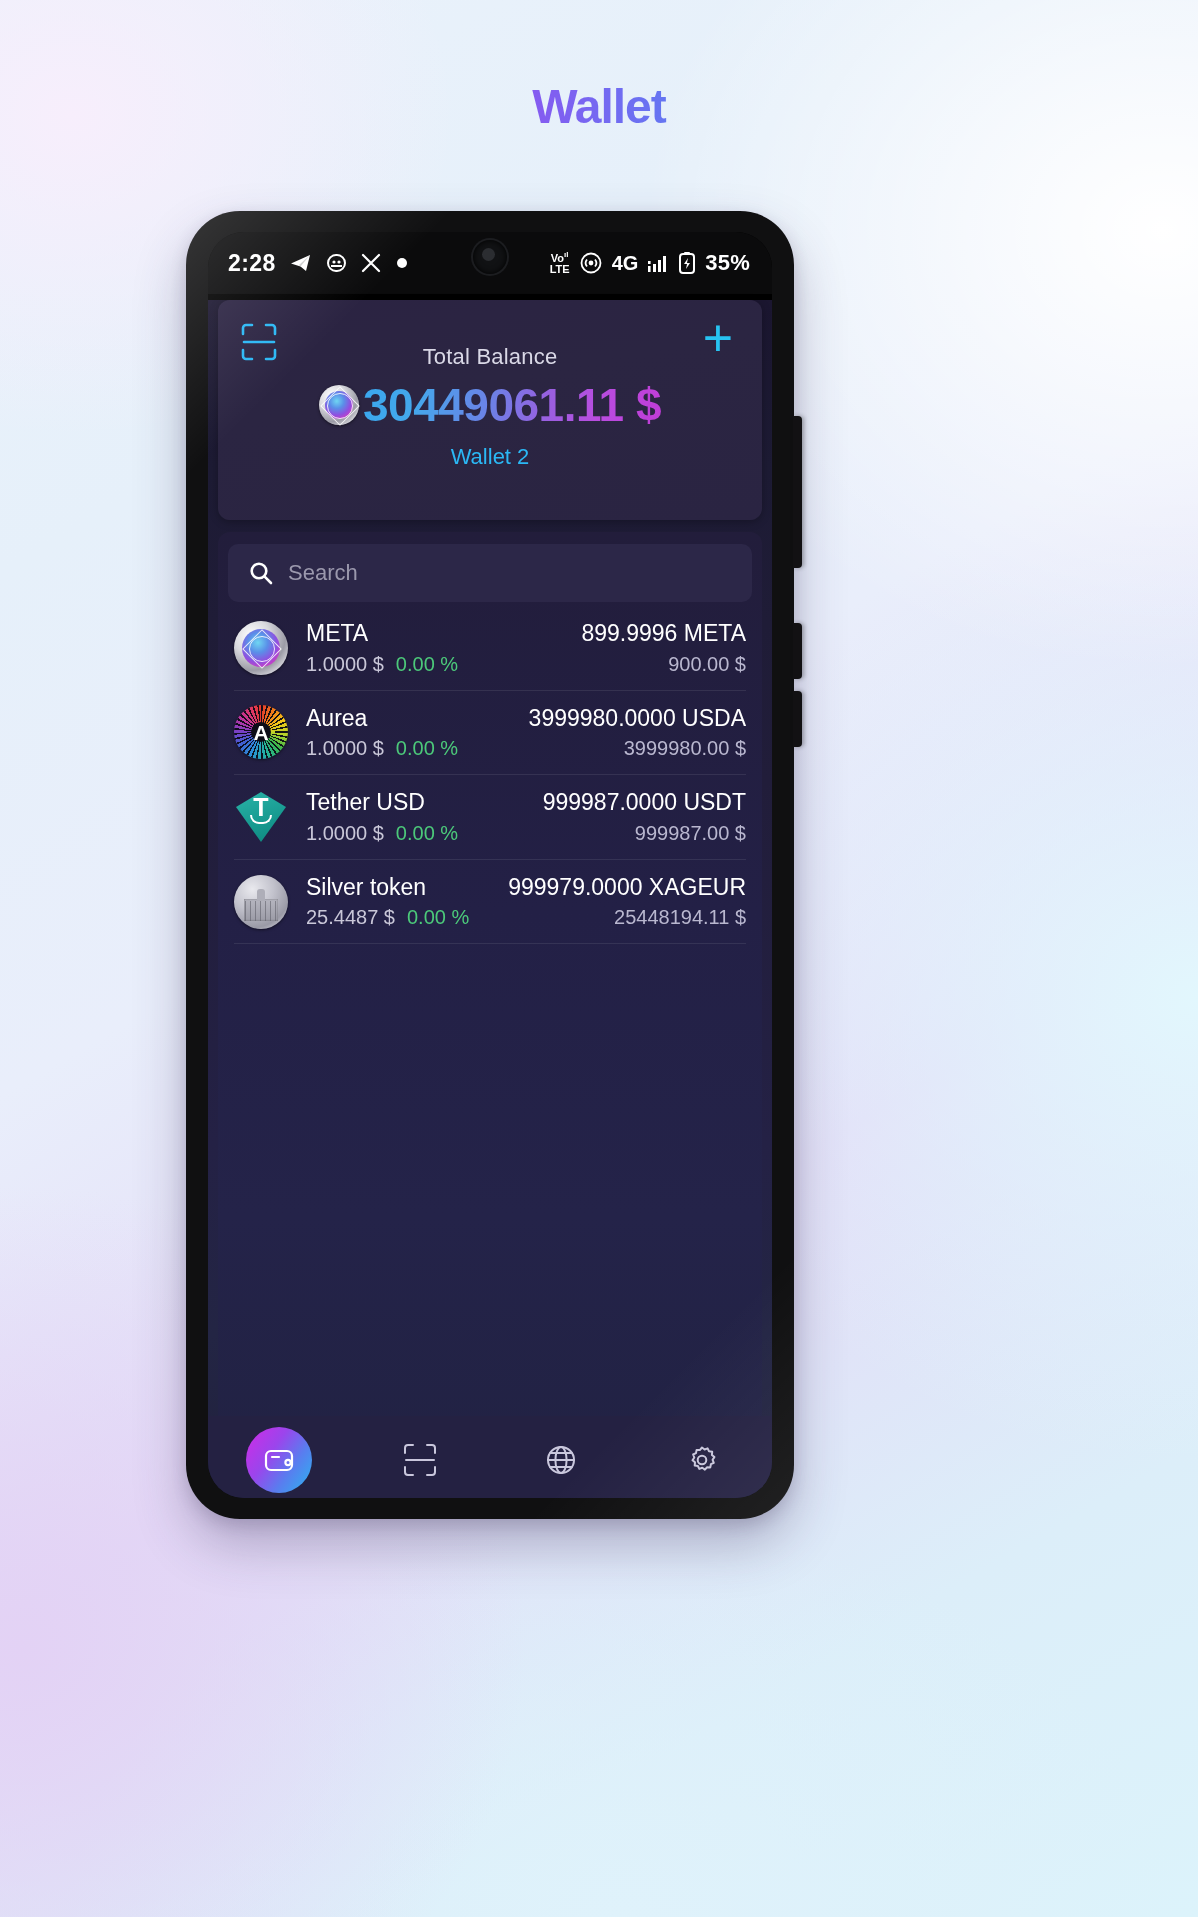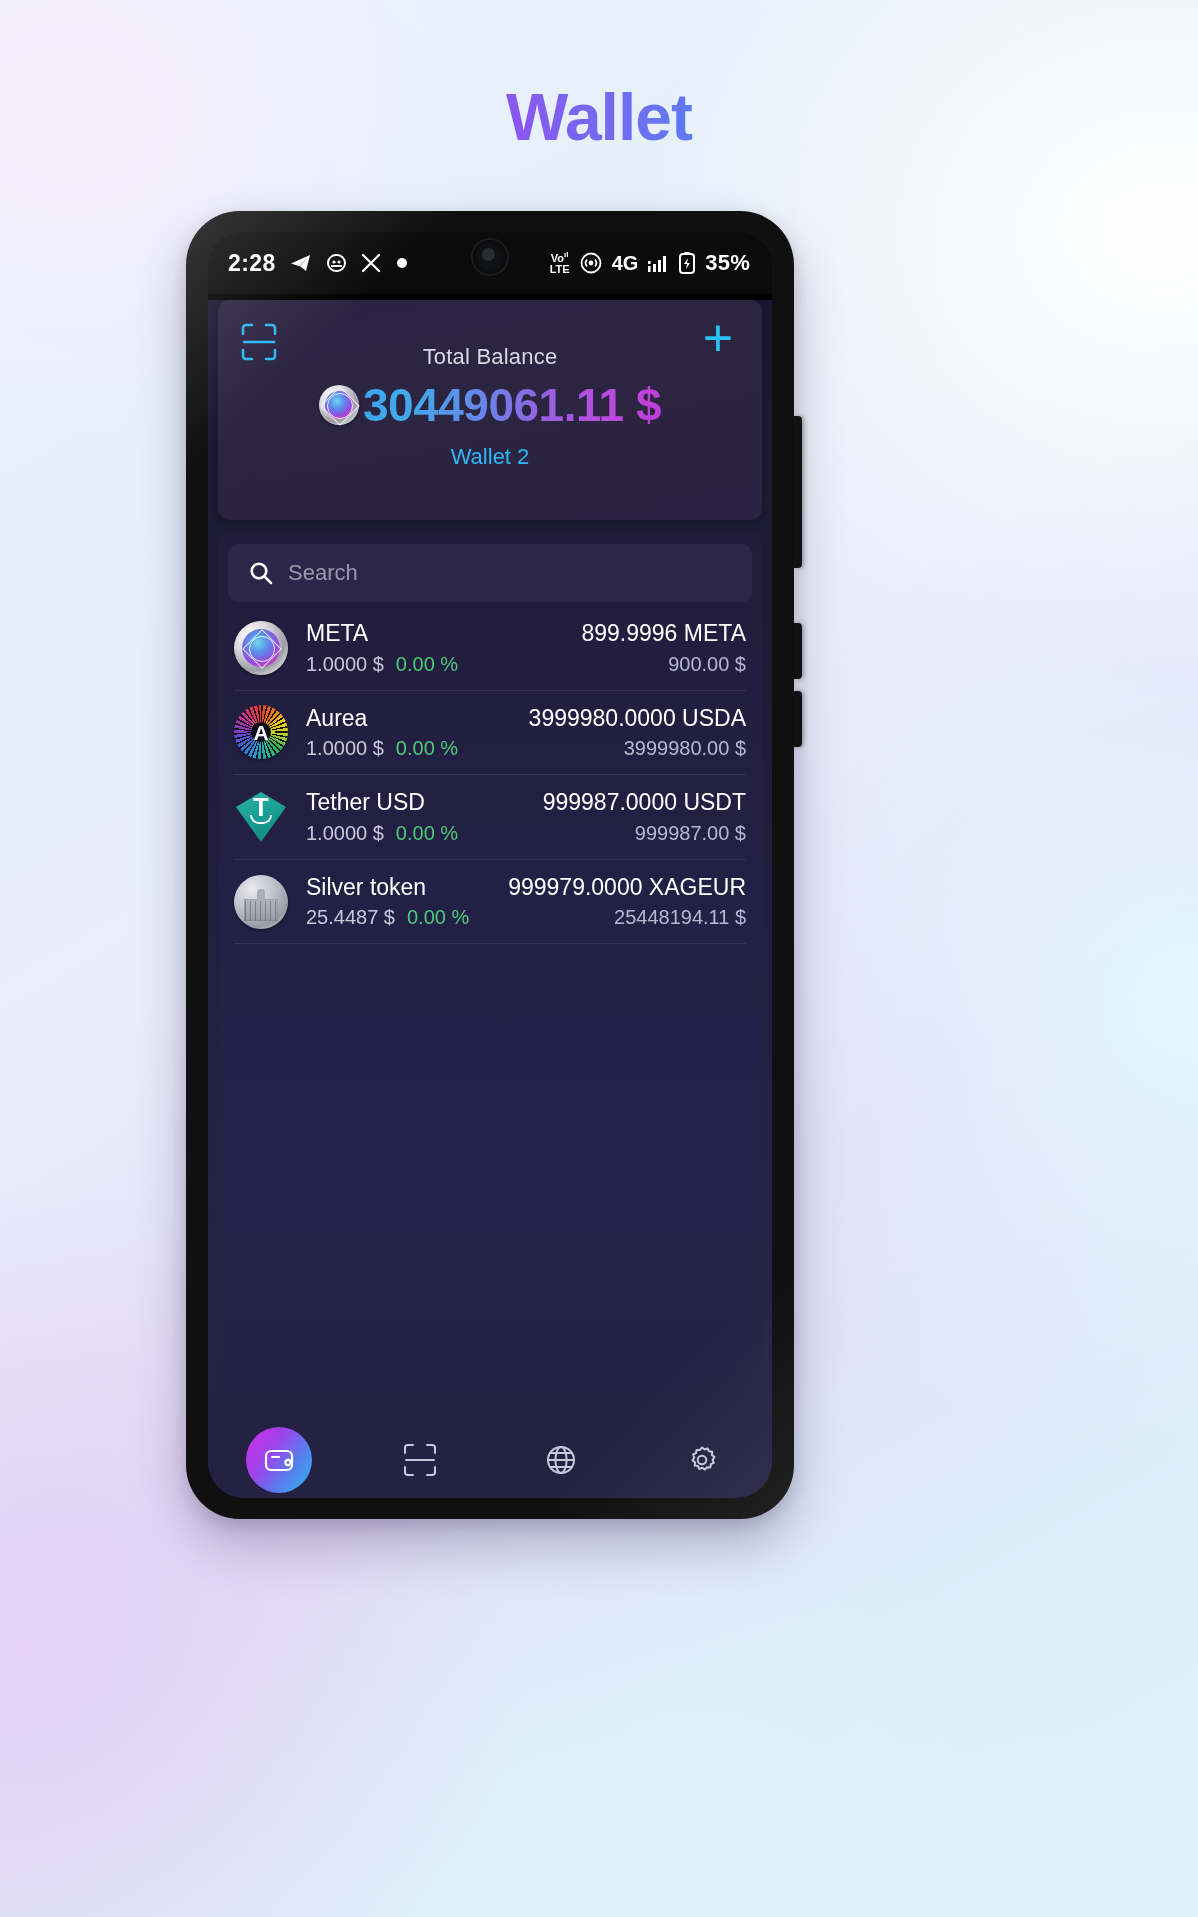--- a/index.html
+++ b/index.html
@@ -14,21 +14,21 @@
       radial-gradient(ellipse 760px 700px at 2% 86%,  #e3d2f5 0%, rgba(227,210,245,0) 66%),
       radial-gradient(ellipse 900px 640px at 52% 100%,#dff2fb 0%, rgba(223,242,251,0) 62%),
       linear-gradient(150deg, #eaf2fb 0%, #e6f0fa 22%, #e9eefb 42%, #e3dcf7 62%, #dceef9 82%, #dcf3fb 100%);
     -webkit-font-smoothing:antialiased;
   }
 
   
   .page-title{
     position:absolute; top:79px; left:0; width:100%;
     text-align:center;
-    font-size:66px; font-weight:700; letter-spacing:-1px;
+    font-size:48px; font-weight:700; letter-spacing:-1px;
     background:linear-gradient(90deg,#F41CE8 0%,#C132EE 22%,#8C55F0 42%,#5E7BF2 58%,#2FAFF0 78%,#24C3F0 100%);
     -webkit-background-clip:text; background-clip:text;
     color:transparent; -webkit-text-fill-color:transparent;
   }
 
   
   .phone{
     position:absolute; left:186px; top:211px;
     width:608px; height:1308px;
     background:#101011;

